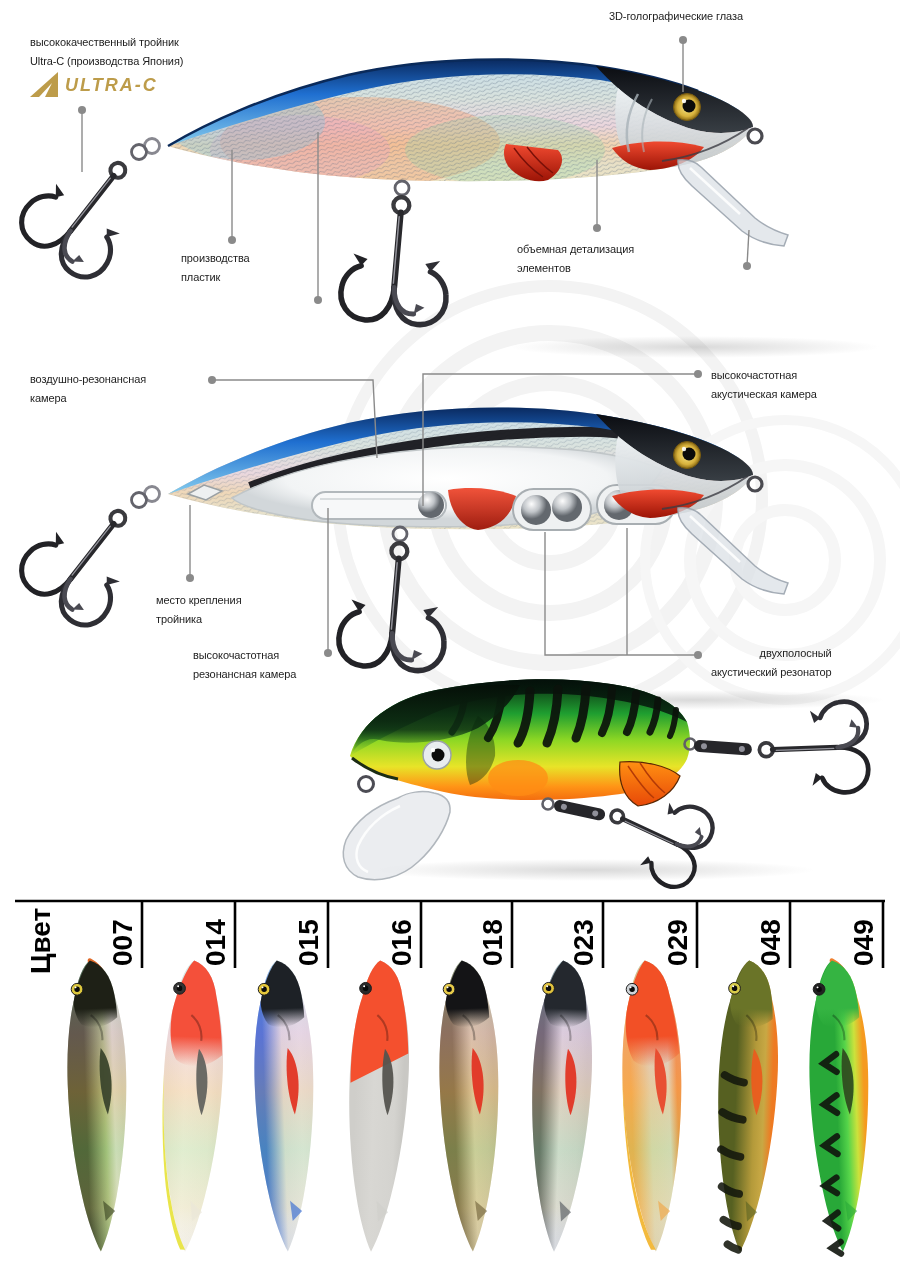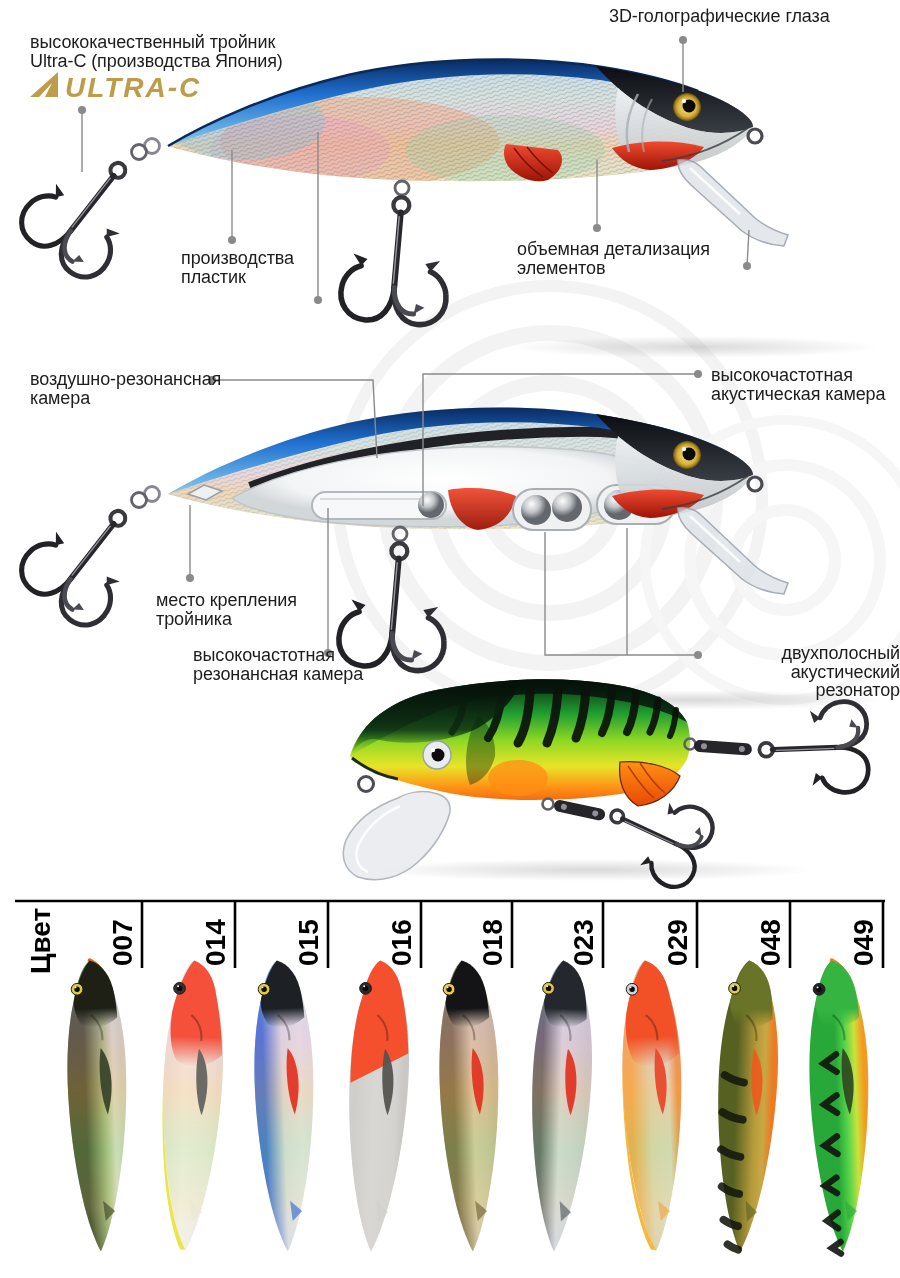--- a/index.html
+++ b/index.html
@@ -1,19 +1,19 @@
 <!DOCTYPE html>
 <html><head>
 <meta charset="utf-8">
 <style>
   html,body{margin:0;padding:0;background:#fff;}
   #page{position:relative;width:900px;height:1278px;background:#fff;overflow:hidden;font-family:"Liberation Sans",sans-serif;}
   #art{position:absolute;left:0;top:0;}
-  .label{position:absolute;font-size:18px;line-height:18.5px;color:#1d1d1d;white-space:pre-line;letter-spacing:-0.1px;}
-  .logo{position:absolute;display:flex;align-items:flex-start;gap:5px;color:#bd9c4a;font-style:italic;font-weight:bold;font-size:28px;letter-spacing:2px;}
+  .label{position:absolute;font-size:11px;line-height:18.5px;color:#1d1d1d;white-space:pre-line;letter-spacing:-0.1px;}
+  .logo{position:absolute;display:flex;align-items:center;gap:5px;color:#bd9c4a;font-style:italic;font-weight:bold;font-size:18px;letter-spacing:2px;}
   .rot{position:absolute;transform:rotate(-90deg);transform-origin:top left;font-size:28px;font-weight:700;color:#000;text-align:left;line-height:30px;}
   .mini{position:absolute;}
 </style>
 </head>
 <body>
 
 <div id="page">
 <svg id="art" width="900" height="1278" viewBox="0 0 900 1278">
 <defs>
   <path id="lureBody" d="M168,146 C205,124 268,94 348,75 C428,57 525,55 602,67 C664,77 712,92 739,110 C749,117 753,122 753,127 C741,146 711,161 672,167 C596,181 474,184 376,179 C298,175 219,161 168,146 Z"></path>

